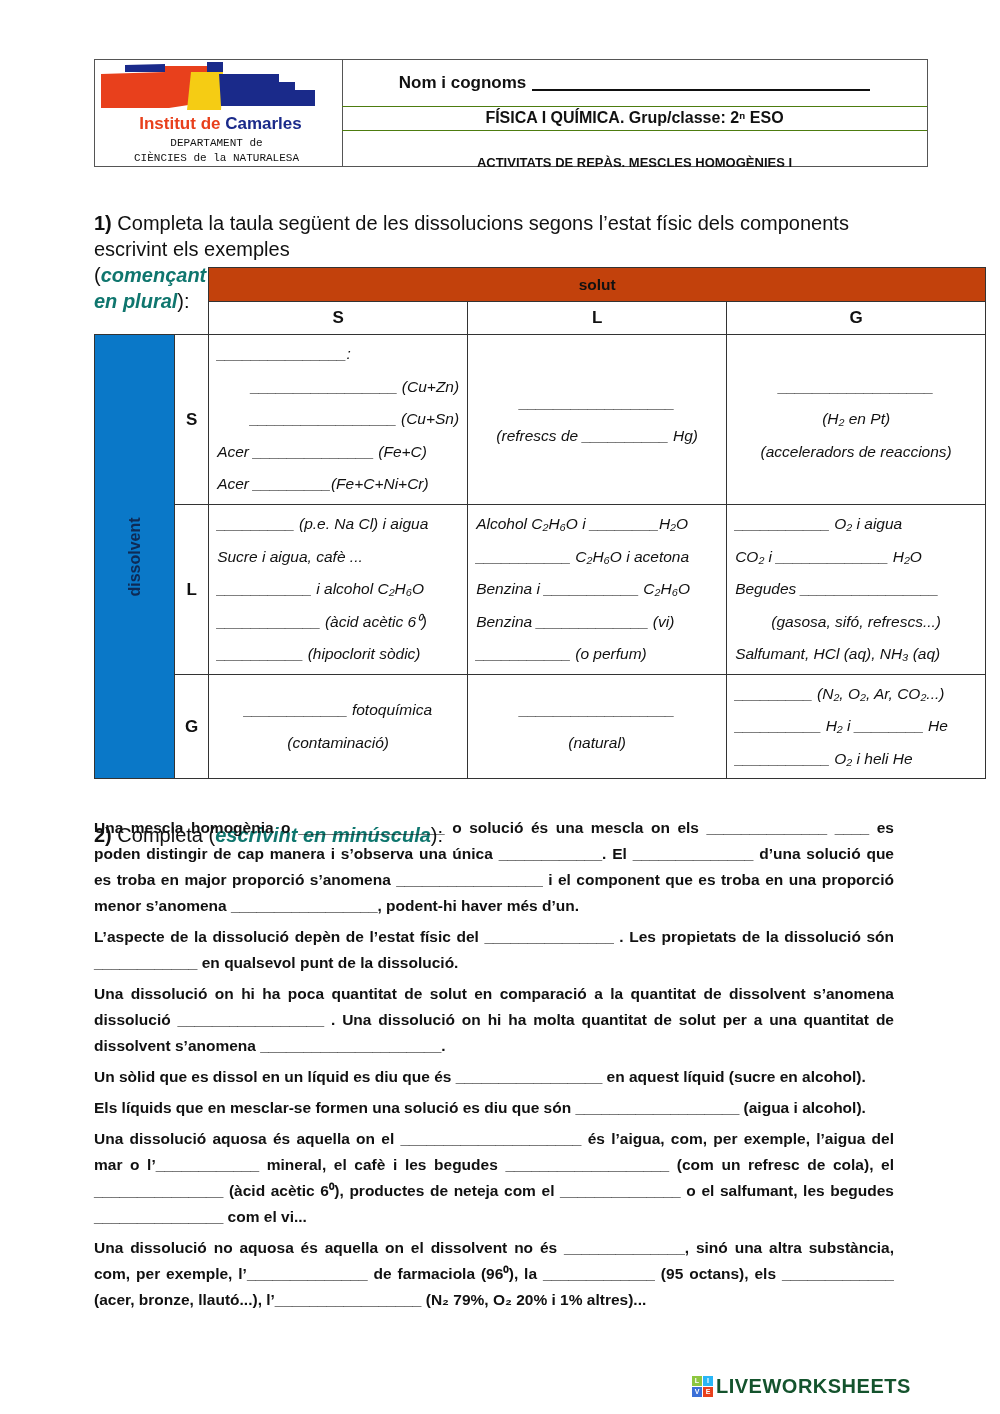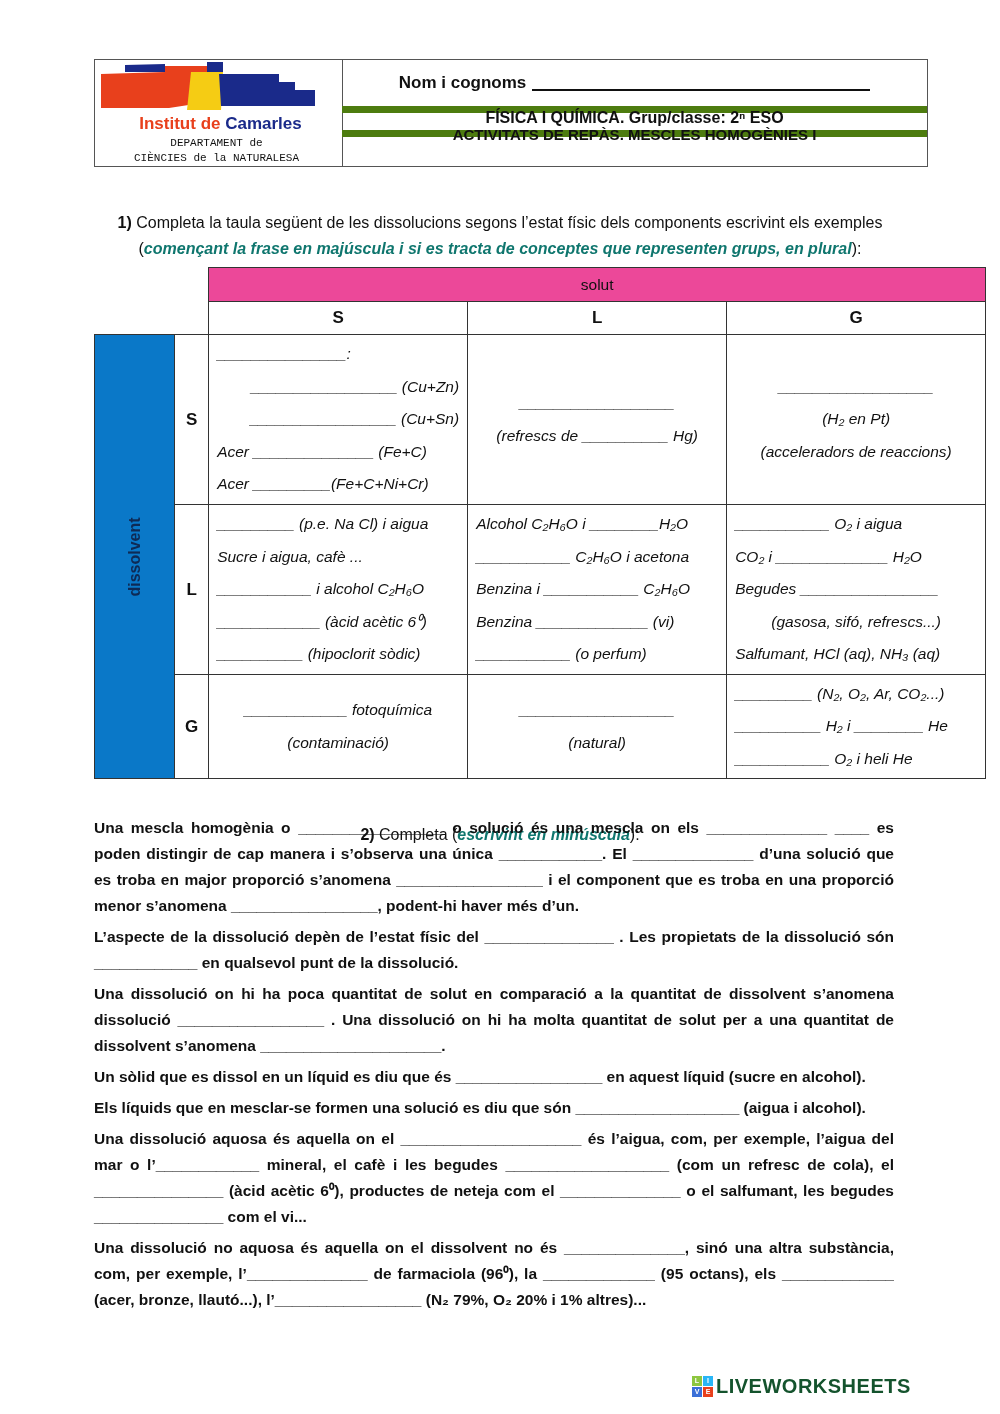--- a/index.html
+++ b/index.html
@@ -4,38 +4,38 @@
 <style>
   html, body { margin: 0; padding: 0; background: #ffffff; }
   body { width: 1000px; height: 1414px; position: relative; overflow: hidden;
          font-family: "Liberation Sans", sans-serif; color: #111; }
   .abs { position: absolute; }
 
   
   .hdr { left: 94px; top: 59px; width: 834px; height: 108px; border: 1px solid #555; box-sizing: border-box; }
   .hdr-logo { position: absolute; left: 0; top: 0; width: 247px; height: 106px; border-right: 1px solid #555; }
   .hdr-right { position: absolute; left: 247px; top: 0; right: 0; height: 106px; }
-  .hdr-row { position: absolute; left: 0; right: 0; border-bottom: 7px solid #4d7c0f; display: flex; align-items: center; justify-content: center; font-weight: bold; }
+  .hdr-row { position: absolute; left: 0; right: 0; border-bottom: 1px solid #4d7c0f; display: flex; align-items: center; justify-content: center; font-weight: bold; }
   .hdr-row.r1 { top: 0; height: 46px; font-size: 17px; }
   .hdr-row.r2 { top: 46px; height: 24px; font-size: 16px; }
-  .hdr-row.r3 { top: 56px; height: 36px; font-size: 15px; border-bottom: none; }
+  .hdr-row.r3 { top: 84px; height: 36px; font-size: 13px; border-bottom: none; }
   .name-line { display: inline-block; width: 338px; border-bottom: 2px solid #111; margin-left: 6px; height: 14px; }
   .logo-title { position: absolute; left: 4px; right: 0; top: 54px; text-align: center; font-weight: bold; font-size: 17px; }
   .logo-title .r { color: #e8401c; }
   .logo-title .b { color: #1a2a8a; }
   .logo-dep { position: absolute; left: 0; right: 4px; top: 76px; text-align: center; font-size: 11px; line-height: 15px; font-family: Liberation Mono, monospace; }
 
   
-  .para { font-family: "Liberation Sans", sans-serif; font-size: 16px; line-height: 26px; text-align: center; }
+  .para { font-family: "Liberation Sans", sans-serif; font-size: 20px; line-height: 26px; }
   .red { color: #0f766e; font-style: italic; font-weight: bold; }
 
   
   .tbl { border-collapse: collapse; position: absolute; left: 94px; top: 267px; font-size: 15.5px; }
   .tbl td { border: 1px solid #333; padding: 0; vertical-align: middle; }
-  .solut-hdr { background: #ec4899; text-align: center; font-weight: normal; height: 33px; }
+  .solut-hdr { background: #c2410c; text-align: center; font-weight: bold; height: 33px; }
   .col-hdr { text-align: center; font-weight: bold; height: 32px; font-size: 17px; }
   .dissolvent { background: #0a78c8; width: 48px; color: #0e2a55; font-weight: bold; text-align: center; }
   .dissolvent span { display: inline-block; transform: rotate(-90deg); white-space: nowrap; font-size: 16px; }
   .rowlbl { width: 33px; text-align: center; font-weight: bold; font-size: 17px; }
   .cell { width: 242px; padding: 0 8px !important; }
   .cell .ln { height: 32.6px; line-height: 32.6px; white-space: nowrap; font-style: italic; }
   .cell.center { text-align: center; }
   .empty-corner { border: none !important; }
 
   .s2 { font-weight: bold; font-size: 15.5px; line-height: 26px; text-align: justify; }

